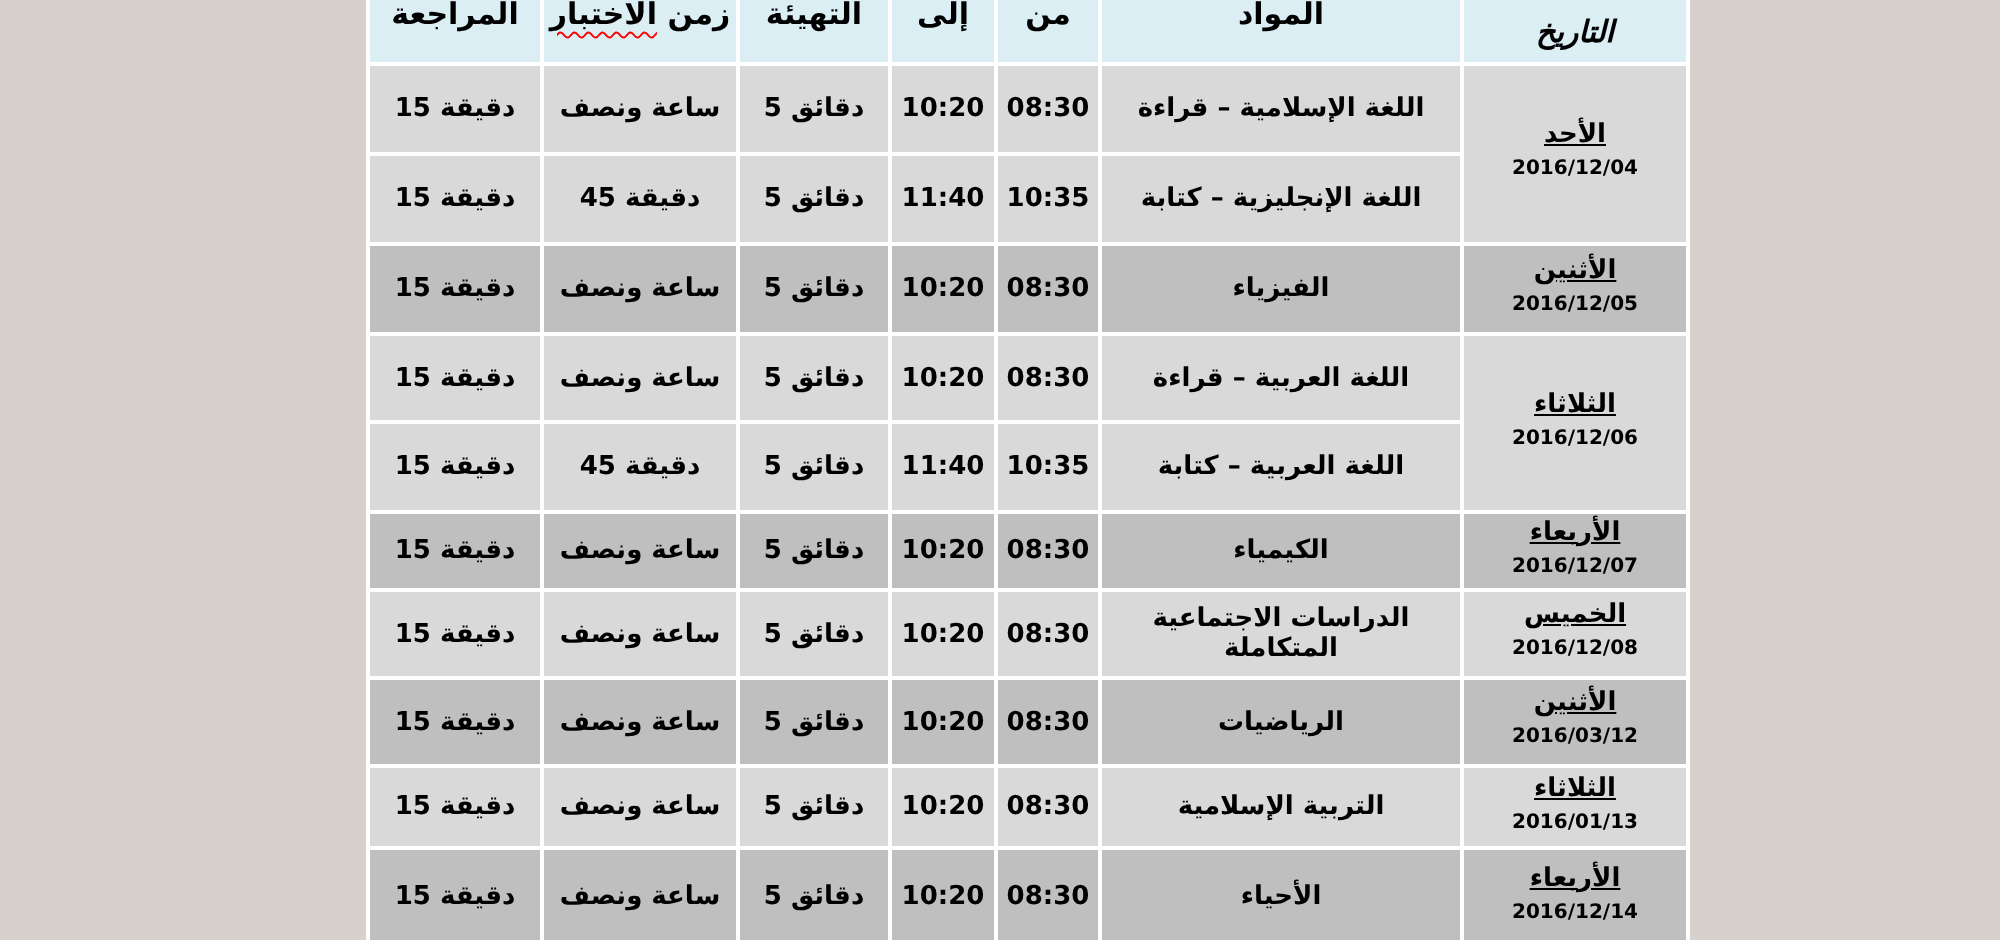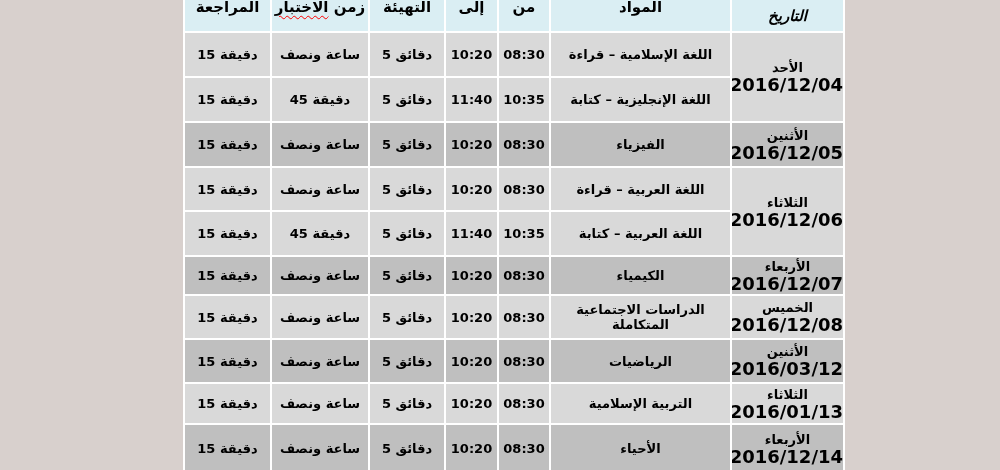--- a/index.html
+++ b/index.html
@@ -43,22 +43,22 @@
   
   tr.light td { background: var(--row-light, #d9d9d9); }
   tr.dark  td { background: var(--row-dark, #bfbfbf); }
   
   tr.r1  { height: 45px; } tr.r2  { height: 45px; } tr.r3  { height: 45px; }
   tr.r4  { height: 44px; } tr.r5  { height: 45px; } tr.r6  { height: 39px; }
   tr.r7  { height: 44px; } tr.r8  { height: 44px; } tr.r9  { height: 41px; }
   tr.r10 { height: 49px; }
   
   .c-date  { font-size: 13px; }
-  .c-date .day  { line-height: 16px; font-size: 13px; }
-  .c-date .dnum { line-height: 18px; font-size: 18px; }
+  .c-date .day  { line-height: 16px; font-size: 13px; text-decoration: underline; }
+  .c-date .dnum { line-height: 18px; font-size: 10px; }
   .c-subject { font-size: 13px; }
   .c-from, .c-to { font-size: 13px; }
   .c-prep, .c-exam, .c-review { font-size: 13px; direction: ltr; }
 </style>
 </head>
 <body>
 
 <div class="page">
   <table class="schedule">
     <colgroup>

